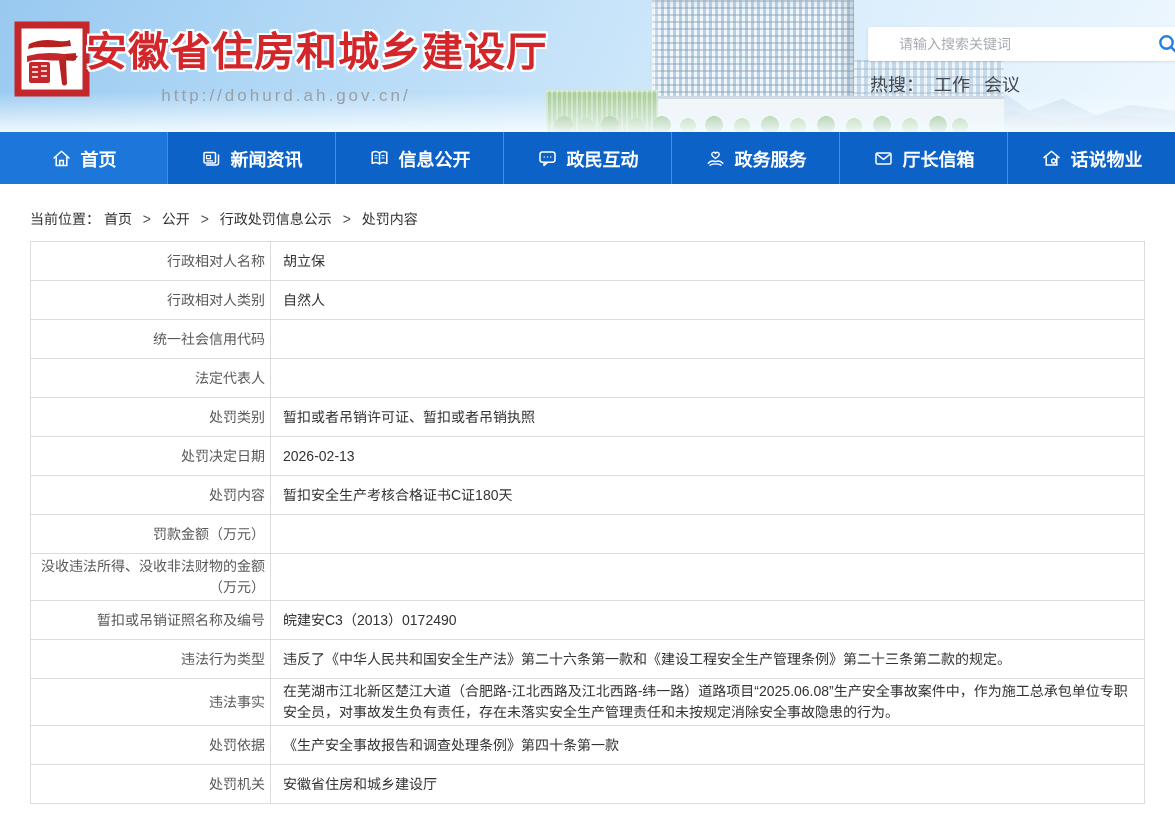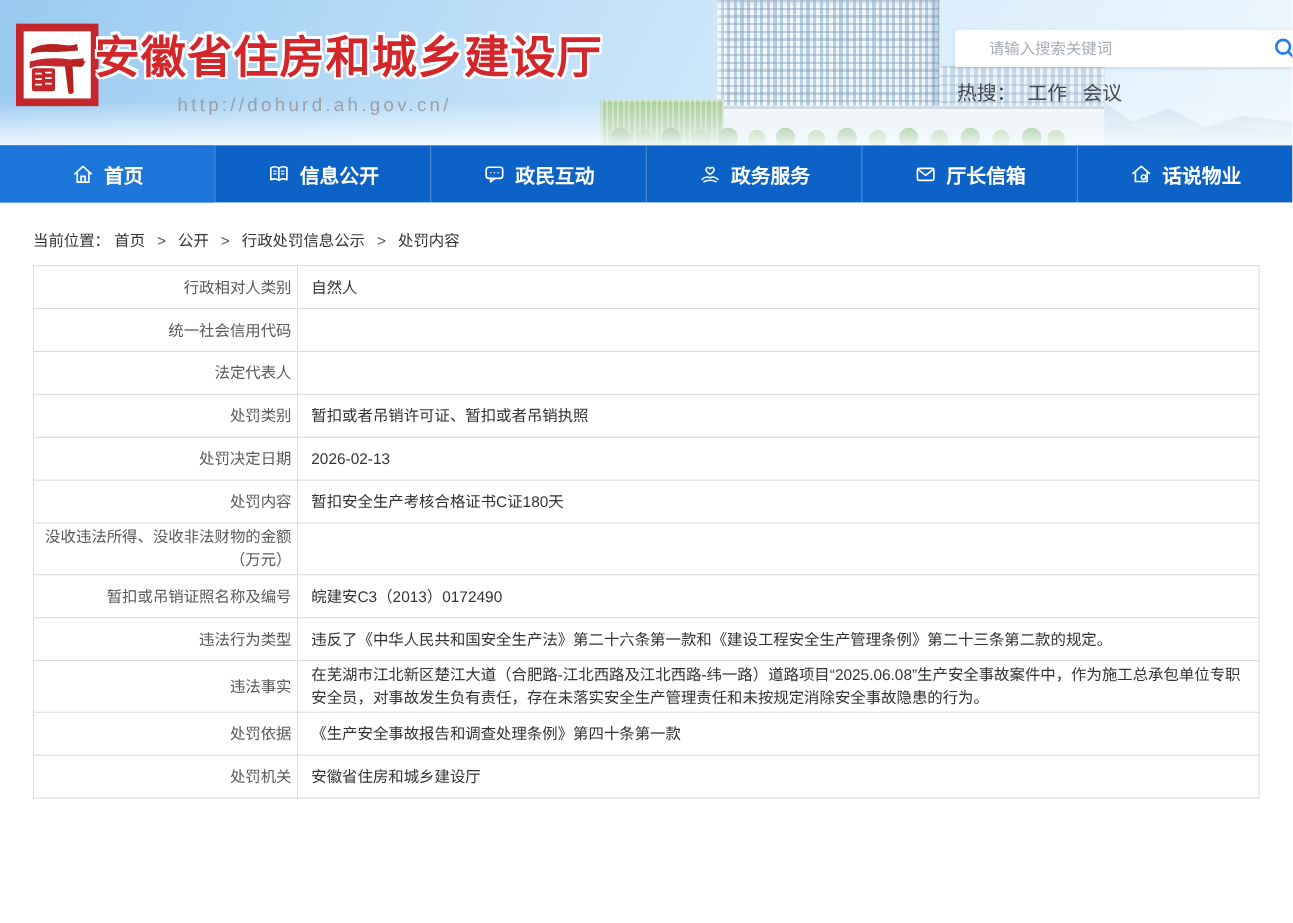--- a/index.html
+++ b/index.html
@@ -155,20 +155,30 @@
         <path d="M3,10 L10.5,3.2 L18,10" stroke-linecap="round" stroke-linejoin="round"></path>
         <path d="M5.2,8.6 V17.5 H15.8 V8.6"></path>
         <path d="M8.7,17.5 V12.4 H12.3 V17.5"></path>
       </svg>
     </span>
     <span>首页</span>
   </a>
   <a class="nav-item">
     <span class="nav-icon">
       <svg viewBox="0 0 21 21" width="21" height="21" fill="none" stroke="#fff" stroke-width="1.5">
+        <rect x="3" y="4.5" width="11.5" height="10.5" rx="1"></rect>
+        <path d="M5.5,7.5 h4 v3.2 h-4 Z M11.5,7.5 h0.01 M5.5,12.8 h6.5" stroke-width="1.2"></path>
+        <path d="M17.5,7 v8.3 a1.6,1.6 0 0 1 -1.6,1.6 H5.5" stroke-linecap="round"></path>
+      </svg>
+    </span>
+    <span>新闻资讯</span>
+  </a>
+  <a class="nav-item">
+    <span class="nav-icon">
+      <svg viewBox="0 0 21 21" width="21" height="21" fill="none" stroke="#fff" stroke-width="1.5">
         <path d="M10.5,5 C8.6,3.4 5.4,3.4 3.2,4.4 V15.4 C5.4,14.4 8.6,14.4 10.5,16 C12.4,14.4 15.6,14.4 17.8,15.4 V4.4 C15.6,3.4 12.4,3.4 10.5,5 Z" stroke-linejoin="round"></path>
         <path d="M10.5,5 V16"></path>
         <path d="M5.5,7.5 h3 M5.5,10 h3 M12.5,7.5 h3 M12.5,10 h3" stroke-width="1.1"></path>
       </svg>
     </span>
     <span>信息公开</span>
   </a>
   <a class="nav-item">
     <span class="nav-icon">
       <svg viewBox="0 0 21 21" width="21" height="21" fill="none" stroke="#fff" stroke-width="1.5">
@@ -220,20 +230,24 @@
   <a>公开</a>
   <span class="sep">&gt;</span>
   <a>行政处罚信息公示</a>
   <span class="sep">&gt;</span>
   <a>处罚内容</a>
 </div>
 
 <table class="detail-table">
   <tbody>
     <tr>
+      <th>行政相对人名称</th>
+      <td>胡立保</td>
+    </tr>
+    <tr>
       <th>行政相对人类别</th>
       <td>自然人</td>
     </tr>
     <tr>
       <th>统一社会信用代码</th>
       <td></td>
     </tr>
     <tr>
       <th>法定代表人</th>
       <td></td>
@@ -244,20 +258,24 @@
     </tr>
     <tr>
       <th>处罚决定日期</th>
       <td>2026-02-13</td>
     </tr>
     <tr>
       <th>处罚内容</th>
       <td>暂扣安全生产考核合格证书C证180天</td>
     </tr>
     <tr>
+      <th>罚款金额（万元）</th>
+      <td></td>
+    </tr>
+    <tr>
       <th>没收违法所得、没收非法财物的金额（万元）</th>
       <td></td>
     </tr>
     <tr>
       <th>暂扣或吊销证照名称及编号</th>
       <td>皖建安C3（2013）0172490</td>
     </tr>
     <tr>
       <th>违法行为类型</th>
       <td>违反了《中华人民共和国安全生产法》第二十六条第一款和《建设工程安全生产管理条例》第二十三条第二款的规定。</td>

